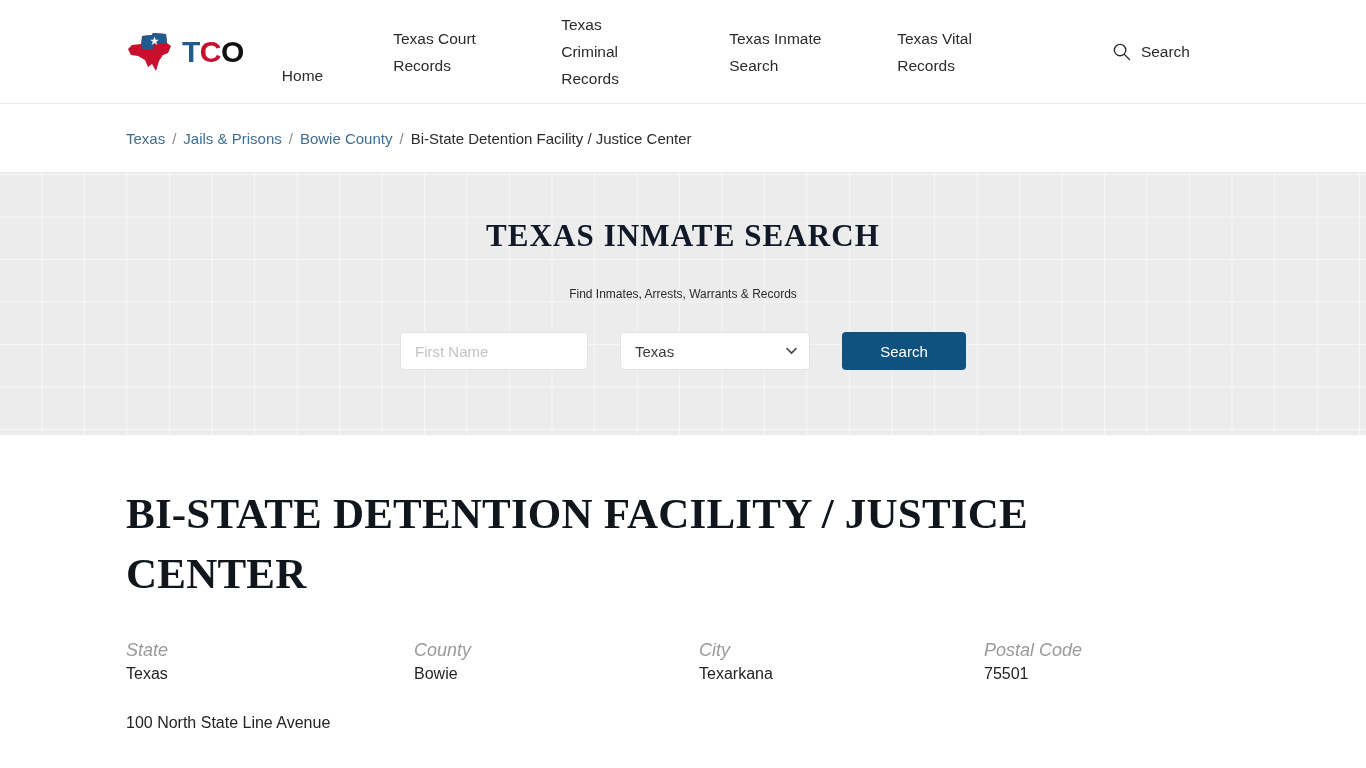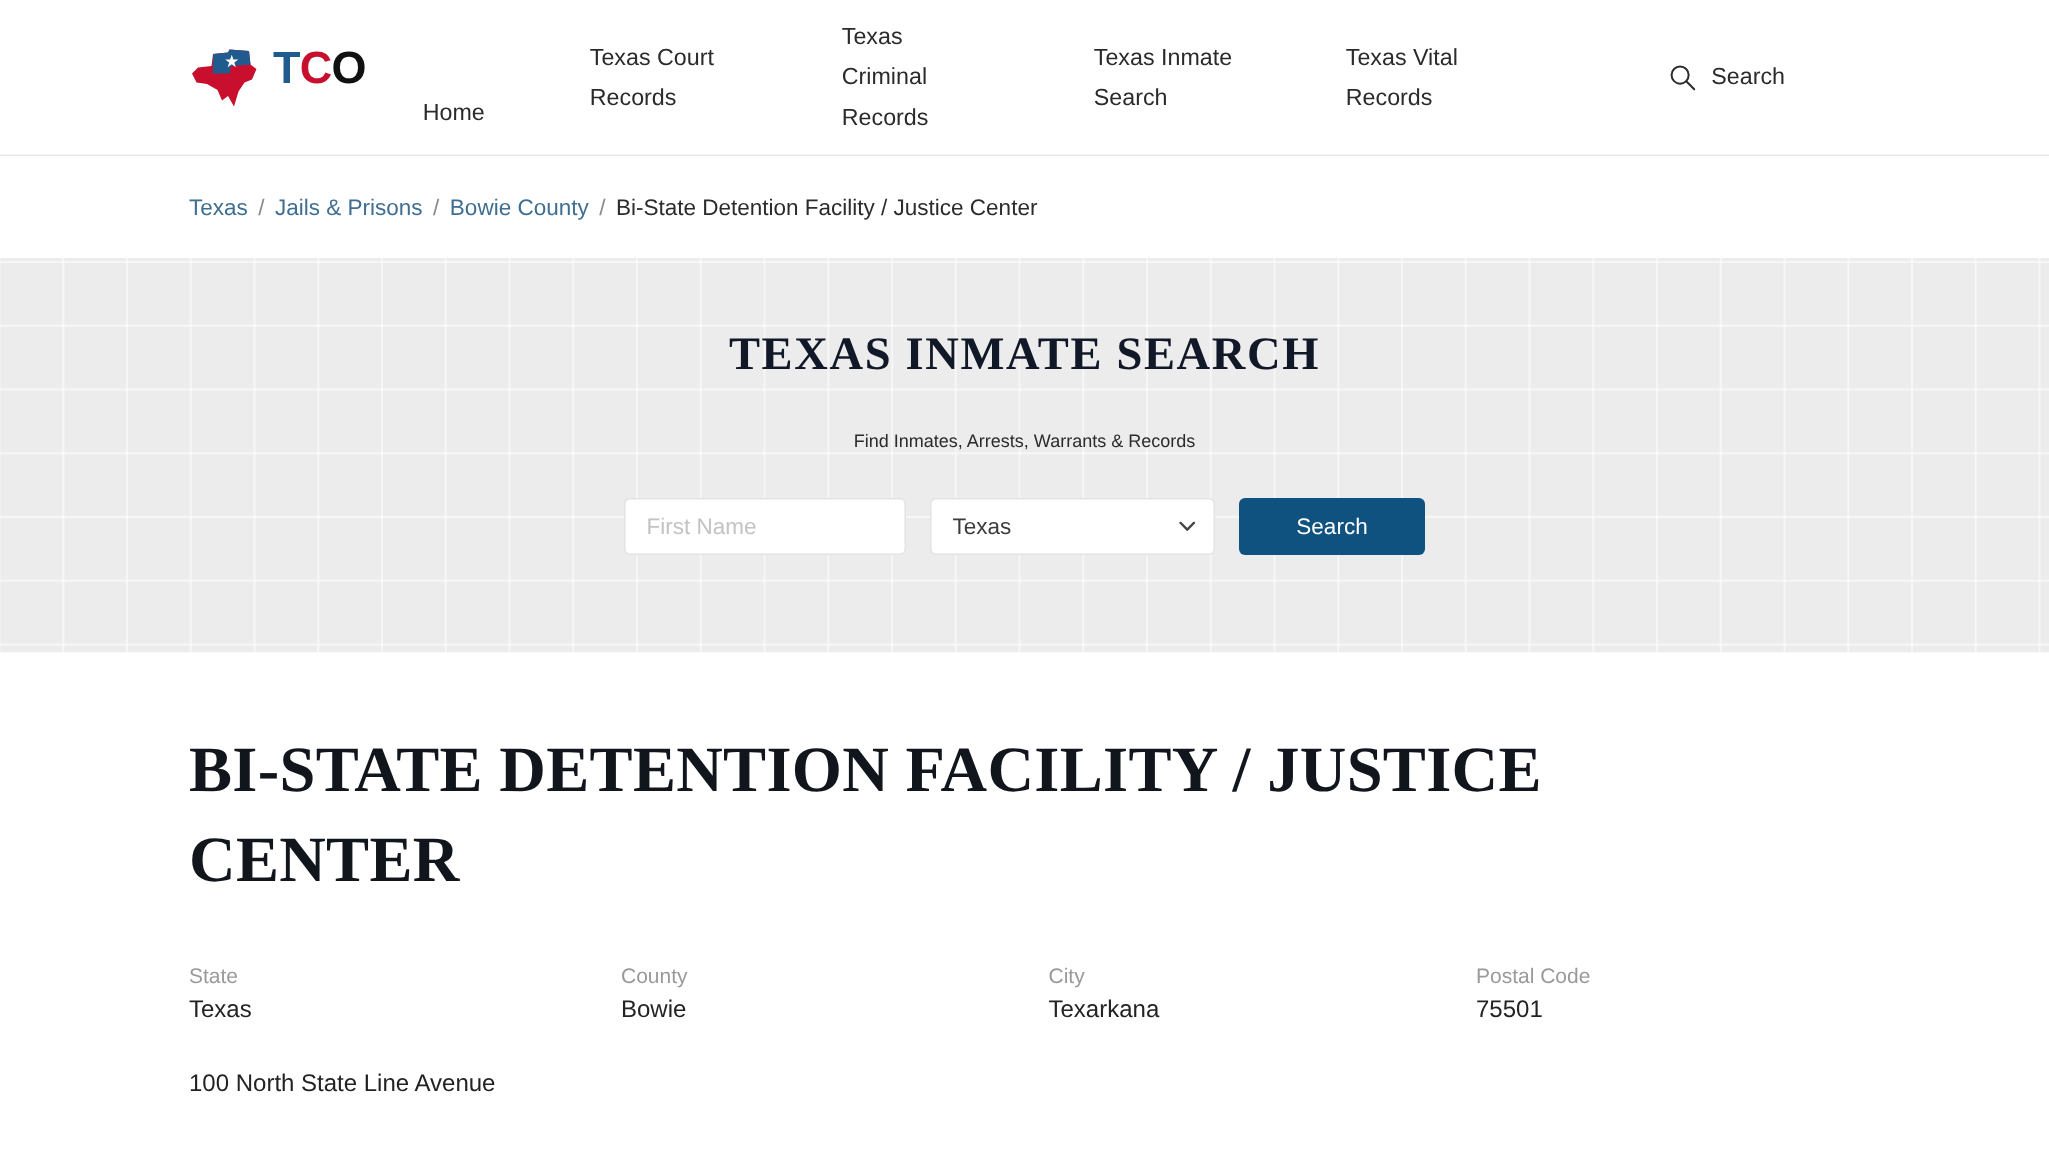--- a/index.html
+++ b/index.html
@@ -19,21 +19,21 @@
     height: 104px;
     background: #ffffff;
     border-bottom: 1px solid #e9e9e9;
     display: flex;
     align-items: center;
     padding: 0 126px;
     position: relative;
   }
   .brand {
     display: flex;
-    align-items: flex-start;
+    align-items: center;
     gap: 6px;
     margin-right: 38px;
     text-decoration: none;
   }
   .brand-mark { width: 50px; height: 42px; display: block; }
   .brand-word {
     font-size: 30px;
     font-weight: bold;
     letter-spacing: -0.5px;
     line-height: 1;
@@ -113,21 +113,21 @@
   }
   .hero-sub {
     margin: 33px 0 0 0;
     font-size: 12px;
     color: #2b2b2b;
   }
   .hero-form {
     margin-top: 31px;
     display: flex;
     align-items: center;
-    gap: 16px;
+    gap: 32px;
   }
   .field {
     height: 38px;
     border: 1px solid #e3e3e3;
     border-radius: 4px;
     background: #ffffff;
     font-size: 15px;
     color: #333333;
     padding: 0 14px;
     font-family: "Liberation Sans", sans-serif;
@@ -182,24 +182,25 @@
     text-transform: uppercase;
     letter-spacing: 0.2px;
   }
   .facts {
     display: grid;
     grid-template-columns: 288px 285px 285px 1fr;
     row-gap: 28px;
     margin-top: 38px;
   }
   .fact-label {
-    font-size: 14px;
+    font-size: 18px;
     color: #9a9a9a;
     line-height: 16px;
     margin-bottom: 5px;
+    font-style: italic;
   }
   .fact-value {
     font-size: 16px;
     color: #232323;
     line-height: 21px;
   }
 </style>
 </head>
 <body>
 

